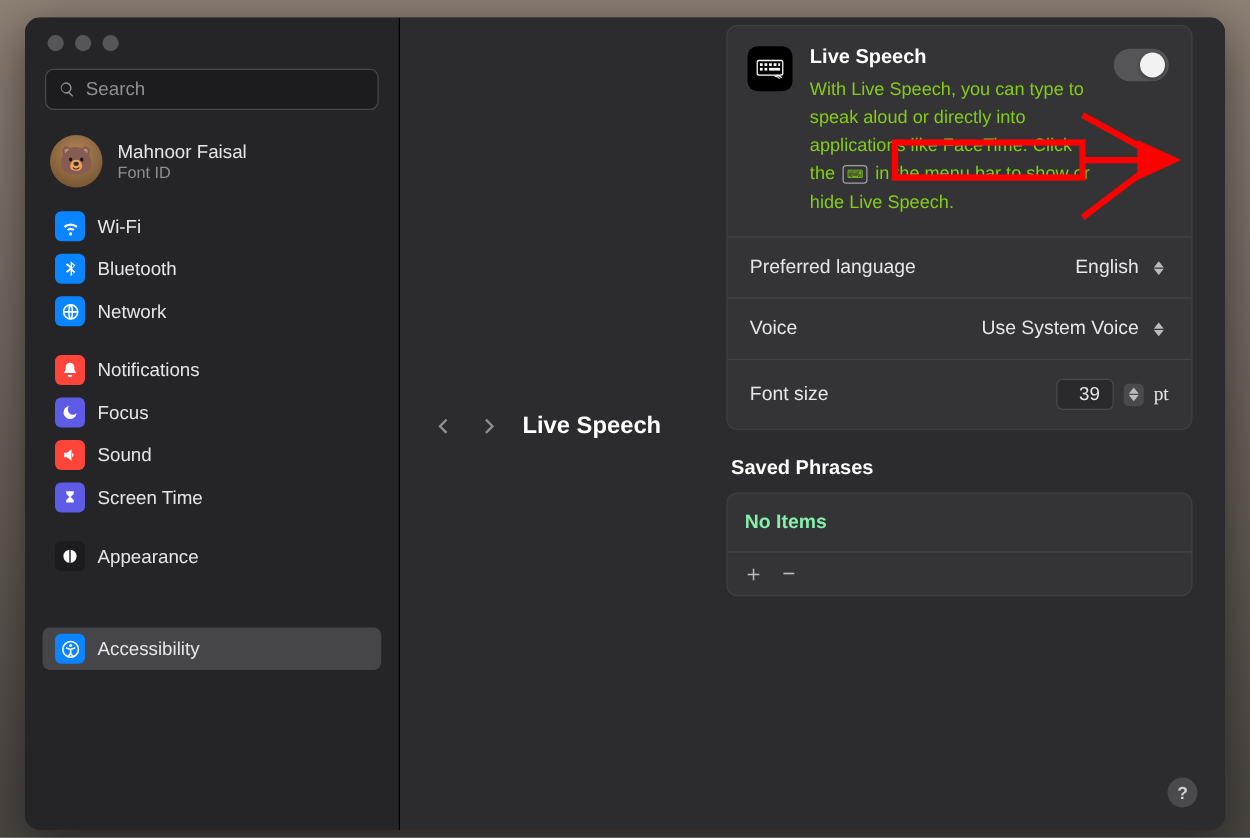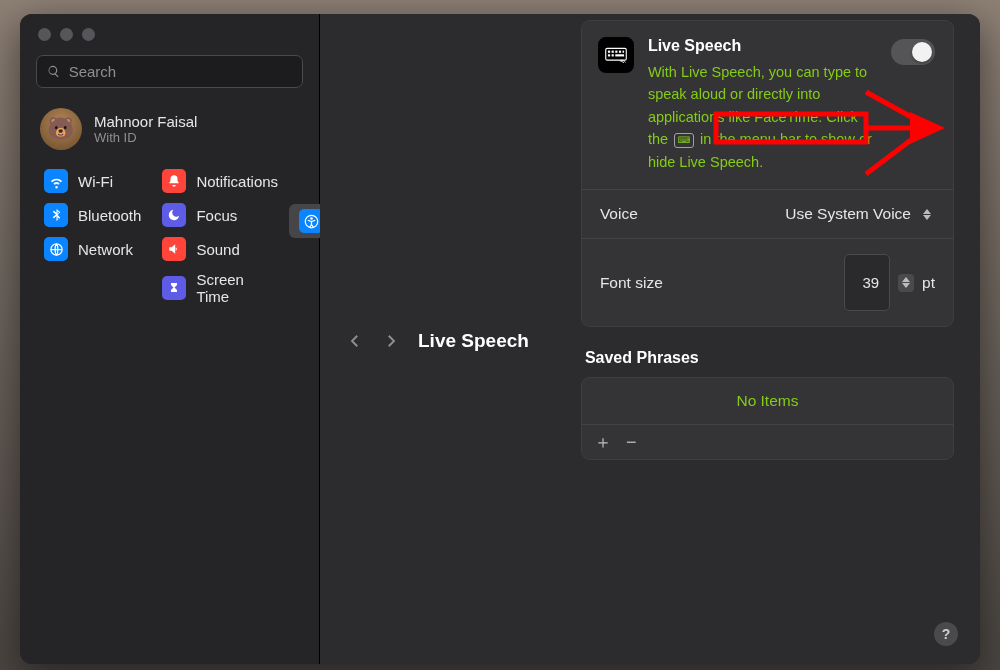--- a/index.html
+++ b/index.html
@@ -36,21 +36,21 @@
   .search svg { width:15px; height:15px; fill:#8e8e93;}
   .search input {
     background:transparent; border:none; outline:none;
     color:#e6e6e8; font-size:15px; width:100%;
   }
   .search input::placeholder{color:#8e8e93;}
   .profile { display:flex; align-items:center; gap:12px; padding:6px 10px 14px 10px;}
   .avatar { width:42px; height:42px; border-radius:50%; background:radial-gradient(circle at 50% 35%, #b38556,#6a4c2a); display:flex; align-items:center; justify-content:center; font-size:22px;}
   .profile-text .name{color:#e6e6e8; font-size:15px;}
   .profile-text .sub{color:#8e8e93; font-size:13px;}
-  .nav { display:flex; flex-direction:row; gap:1px; padding:0 4px;}
+  .nav { display:flex; flex-direction:column; gap:1px; padding:0 4px;}
   .nav-group { margin-bottom:12px; }
   .nav-item {
     display:flex; align-items:center; gap:10px;
     padding:5px 10px; border-radius:6px;
     color:#e6e6e8; font-size:15px;
     cursor:default;
   }
   .nav-item.selected { background:#46464a;margin-top:40px; }
   .nav-icon {
     width:24px; height:24px; border-radius:5px;
@@ -129,30 +129,30 @@
   .chev::before{border-bottom:5px solid #bcbcc0;}
   .chev::after{border-top:5px solid #bcbcc0;}
   .chev-box{
     background:#4a4a4c; border-radius:4px; padding:2px 3px;
   }
   .stepper{
     display:flex; align-items:center; gap:8px;
   }
   .stepper .val{
     background:#2a2a2c; border:1px solid #4a4a4c; border-radius:5px;
-    padding:19px 10px; min-width:46px; text-align:right; color:#e6e6e8;
+    padding:3px 10px; min-width:46px; text-align:right; color:#e6e6e8;
     font-size:15px;
   }
-  .unit{color:#e6e6e8; font-size:15.5px;}
+  .unit{color:#e6e6e8; font-size:15.5px;font-family:Liberation Serif, serif;}
 
   .section-label{ color:#fff; font-size:16px; font-weight:600; margin:10px 4px 10px 4px;}
   .listcard{
     background:#343436; border:1px solid #3f3f41; border-radius:9px;
   }
-  .empty{ text-align:center; color:#84cc16; padding:14px; font-size:15.5px; border-bottom:1px solid #444446;}
+  .empty{ color:#86efac; padding:14px; font-size:15.5px; border-bottom:1px solid #444446;font-weight:bold;}
   .listfooter{ display:flex; align-items:center; gap:14px; padding:8px 12px;}
   .pm{ color:#bcbcc0; font-size:18px; line-height:1; cursor:default;}
 
   .help{
     position:absolute; right:22px; bottom:18px;
     width:24px; height:24px; border-radius:50%;
     background:#4a4a4c; color:#d0d0d4;
     display:flex; align-items:center; justify-content:center;
     font-size:14px; font-weight:600;
   }
@@ -178,21 +178,21 @@
     <div class="search">
       <svg viewBox="0 0 24 24">
           <path d="M10 2a8 8 0 015.3 13.9l5 5-1.4 1.4-5-5A8 8 0 1110 2zm0 2a6 6 0 100 12 6 6 0 000-12z"></path>
         </svg>
       <input placeholder="Search" style="">
     </div>
     <div class="profile">
       <div class="avatar">🐻</div>
       <div class="profile-text">
         <div class="name">Mahnoor Faisal</div>
-        <div class="sub">With ID</div>
+        <div class="sub">Font ID</div>
       </div>
     </div>
 
     <nav class="nav">
       <div class="nav-group">
         <div class="nav-item">
           <span class="nav-icon ic-wifi">
             <svg width="15" height="15" viewBox="0 0 24 24" fill="#fff">
                 <path d="M12 19a2 2 0 100 4 2 2 0 000-4zm-5-4a8 8 0 0110 0l-2 2a5 5 0 00-6 0zm-4-4a14 14 0 0118 0l-2 2a11 11 0 00-14 0z"></path>
               </svg>
@@ -247,20 +247,29 @@
           <span class="nav-icon ic-st">
             <svg width="12" height="14" viewBox="0 0 24 24" fill="#fff">
                 <path d="M6 2h12v4l-5 5 5 5v4H6v-4l5-5-5-5V2z"></path>
               </svg>
           </span>
           <span>Screen Time</span>
         </div>
       </div>
 
       <div class="nav-group">
+        <div class="nav-item">
+          <span class="nav-icon ic-appear">
+            <svg width="14" height="14" viewBox="0 0 24 24" fill="#fff">
+                <circle cx="12" cy="12" r="9"></circle>
+                <path d="M12 3v18" stroke="#1c1c1e" stroke-width="2"></path>
+              </svg>
+          </span>
+          <span>Appearance</span>
+        </div>
         <div class="nav-item selected">
           <span class="nav-icon ic-access">
             <svg width="15" height="15" viewBox="0 0 24 24" fill="#fff">
                 <circle cx="12" cy="12" r="10" fill="none" stroke="#fff" stroke-width="2"></circle>
                 <circle cx="12" cy="7" r="2"></circle>
                 <path d="M6 10l6 2 6-2M12 12v5m-3 4l3-4 3 4" stroke="#fff" stroke-width="2" fill="none"></path>
               </svg>
           </span>
           <span>Accessibility</span>
         </div>
@@ -303,20 +312,27 @@
               <span>With Live Speech, you can type to speak aloud or directly into applications like FaceTime. Click the </span>
               <span class="inline-icon">⌨</span>
               <span> in the menu bar to show or hide Live Speech.</span>
             </p>
           </div>
           <div class="toggle">
             <div class="knob"></div>
           </div>
         </div>
 
+        <div class="row">
+          <span>Preferred language</span>
+          <div class="select">
+            <span>English</span>
+            <span class="chev"></span>
+          </div>
+        </div>
 
         <div class="row">
           <span>Voice</span>
           <div class="select">
             <span>Use System Voice</span>
             <span class="chev"></span>
           </div>
         </div>
 
         <div class="row">

